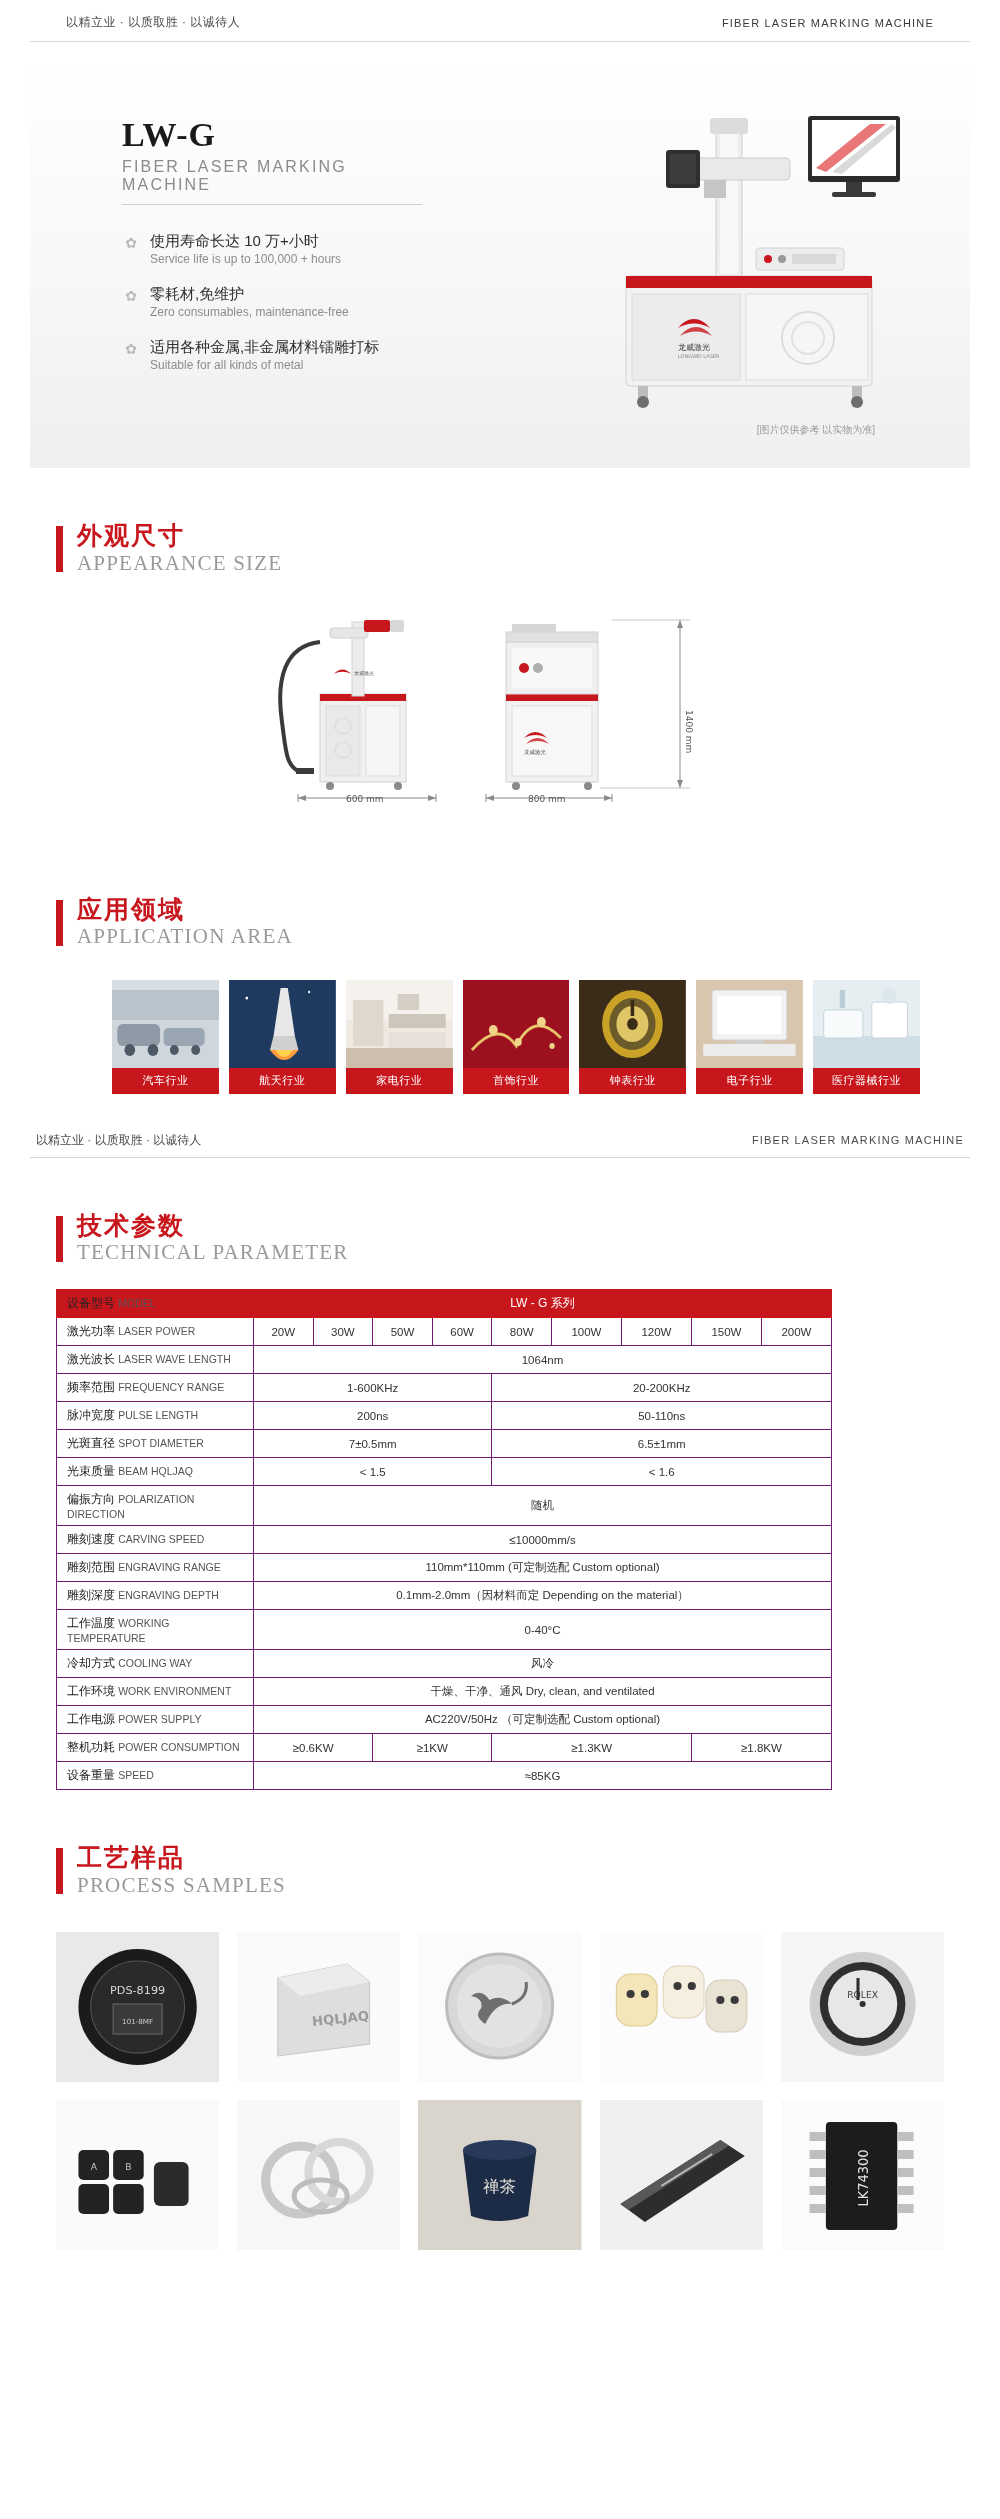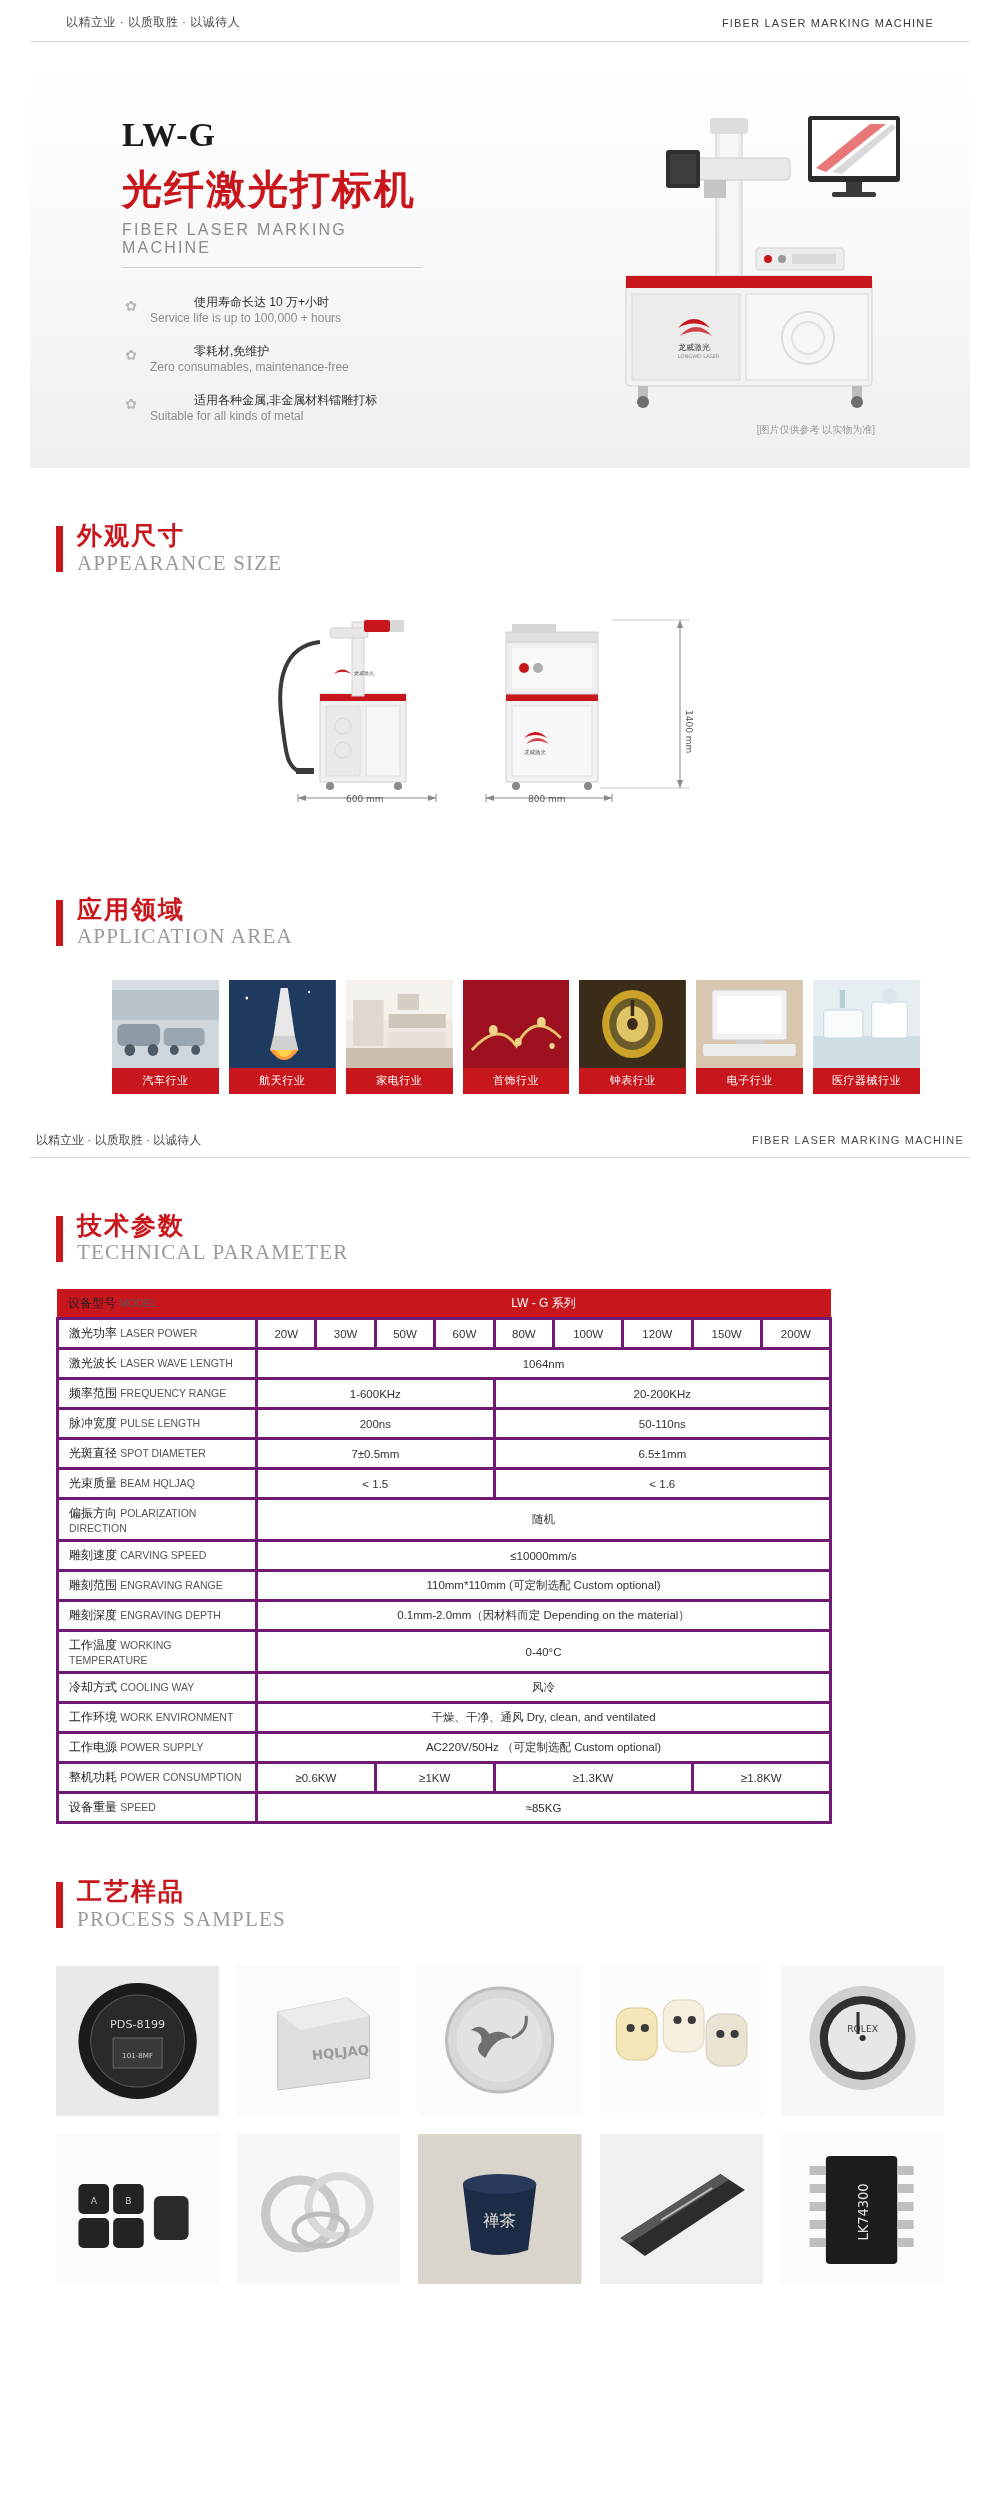--- a/index.html
+++ b/index.html
@@ -41,21 +41,21 @@
   .hero-sub{
     font-size:16px;color:#8b8b8b;letter-spacing:2.2px;margin-top:4px;
     border-bottom:1px solid #cfcfcf;padding-bottom:10px;width:300px;
   }
   .feat-list{margin-top:26px;}
   .feat{display:flex;align-items:flex-start;margin-bottom:16px;}
   .feat .bullet{
     width:18px;height:18px;margin-right:10px;margin-top:3px;flex:0 0 18px;
     color:#b9b9b9;font-size:14px;line-height:18px;text-align:center;
   }
-  .feat .txt .cn{font-size:12px;color:#2f2f2f;line-height:1.35;margin-left:44px;}
+  .feat .txt .cn{font-size:15px;color:#2f2f2f;line-height:1.35;}
   .feat .txt .en{font-size:12px;color:#8d8d8d;line-height:1.4;}
 
   .hero-img{position:absolute;right:40px;top:30px;width:360px;height:330px;}
   .note{
     position:absolute;right:95px;bottom:31px;font-size:10px;color:#9a9a9a;
   }
 
   
   .sec-head{display:flex;align-items:flex-start;margin:54px 0 0 56px;}
   .sec-bar{width:7px;height:46px;background:#c8161d;margin-right:14px;margin-top:4px;}
@@ -80,21 +80,21 @@
     font-size:12px;color:#4a4a4a;border-bottom:1px solid #d8d8d8;
   }
   .divider .right{font-size:11px;letter-spacing:1.2px;}
 
   
   table.spec{
     border-collapse:collapse;margin:24px 56px 0 56px;width:776px;
     font-size:11.5px;color:#333;
   }
   table.spec td{
-    border:3px solid #701a75;padding:5px 6px;text-align:center;height:17px;
+    border:1px solid #701a75;padding:5px 6px;text-align:center;height:17px;
   }
   table.spec td.label{
     text-align:left;padding-left:10px;width:180px;background:#fff;
   }
   table.spec .cn{font-size:12px;color:#222;}
   table.spec .en{font-size:10.5px;color:#555;}
   table.spec tr.head td{
     background:#c8161d;color:#fff;border:1px solid #c8161d;font-size:12px;
   }
   table.spec tr.head td.label{color:#fff;text-align:left;}
@@ -111,21 +111,20 @@
 <div class="page">
 
   <div class="topbar">
     <span>以精立业 · 以质取胜 · 以诚待人</span>
     <span class="right">FIBER  LASER  MARKING  MACHINE</span>
   </div>
 
   <div class="hero">
     <div class="hero-left">
       <div class="hero-model">LW-G</div>
-      <div class="hero-title">光纤激光打标机</div>
       <div class="hero-sub">FIBER LASER MARKING MACHINE</div>
 
       <div class="feat-list">
         <div class="feat">
           <div class="bullet">✿</div>
           <div class="txt">
             <div class="cn">使用寿命长达 10 万+小时</div>
             <div class="en">Service life is up to 100,000 + hours</div>
           </div>
         </div>

